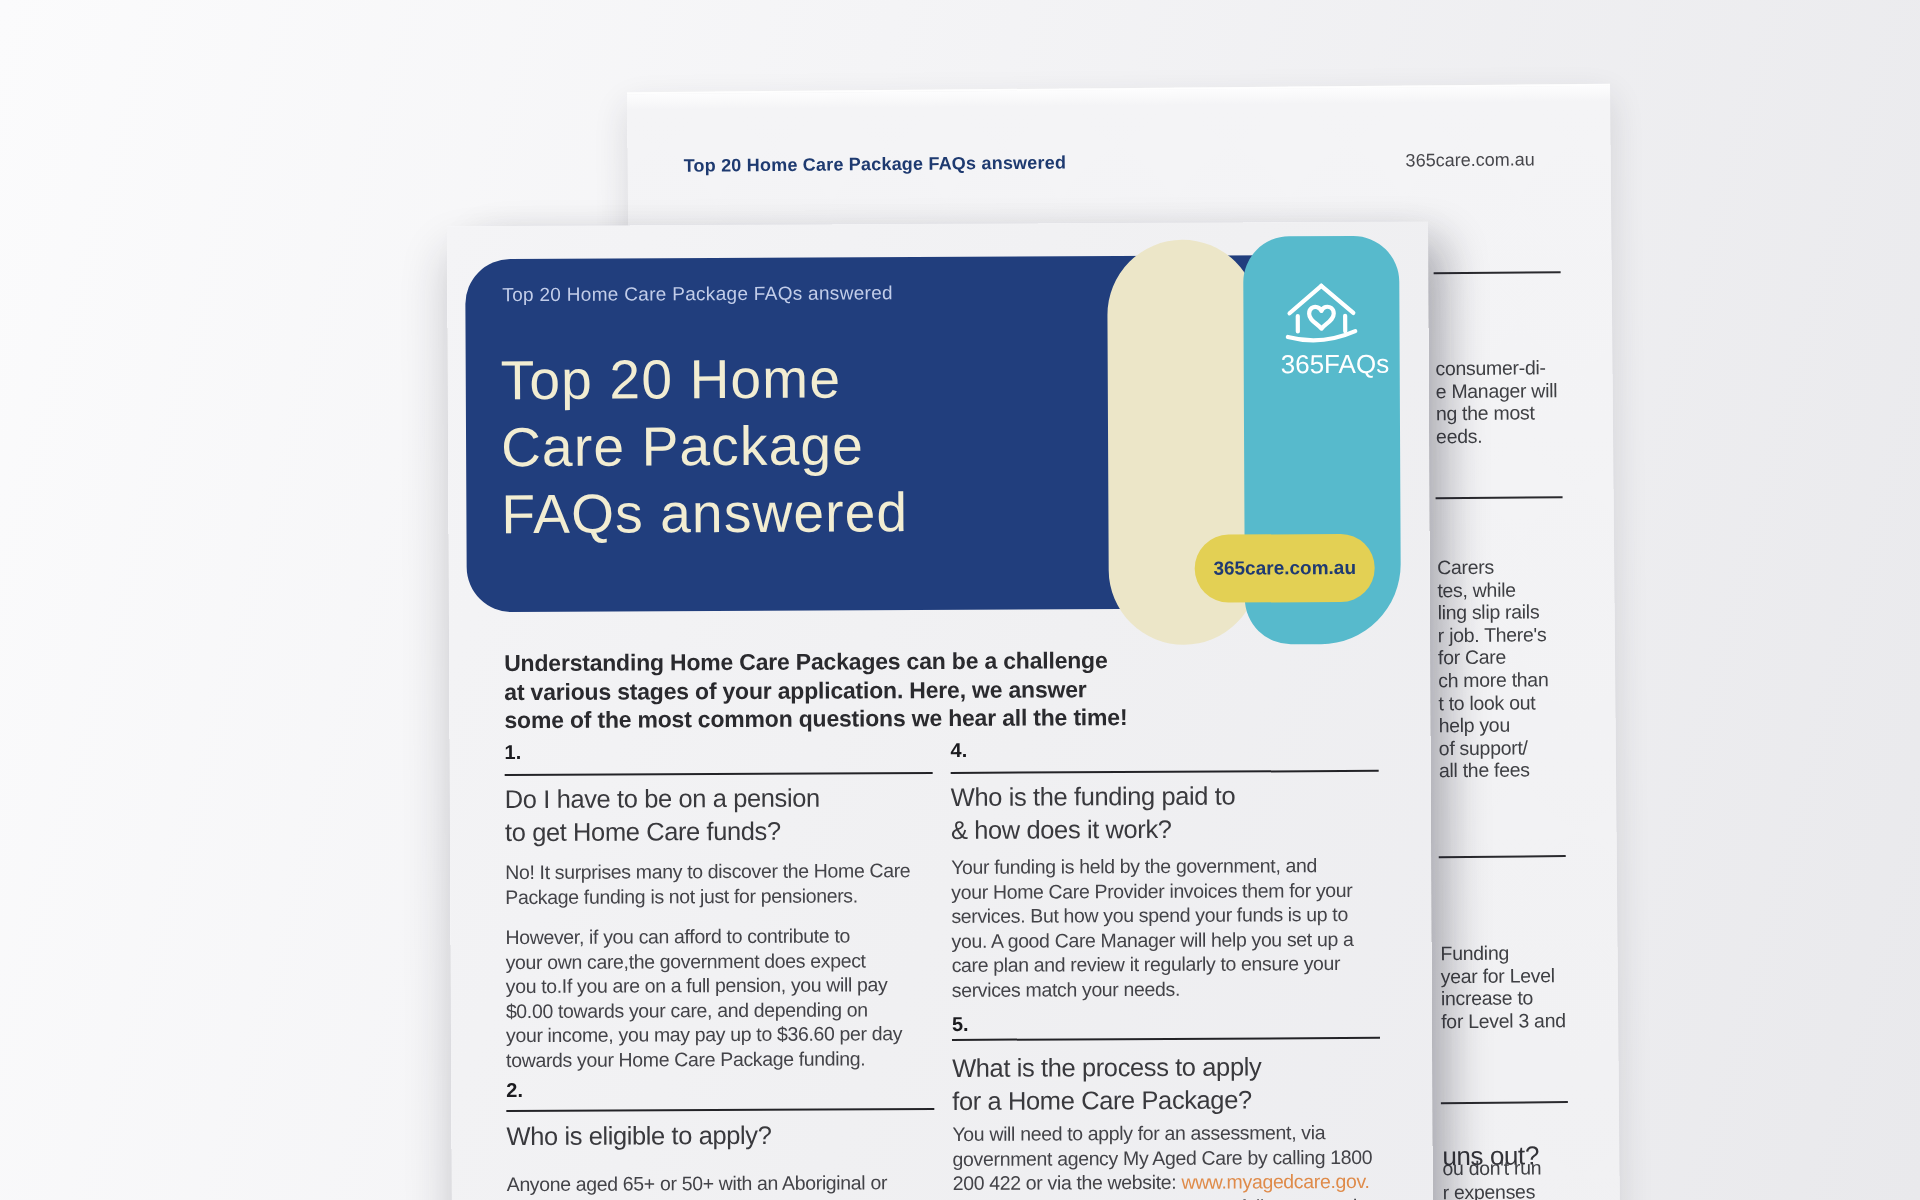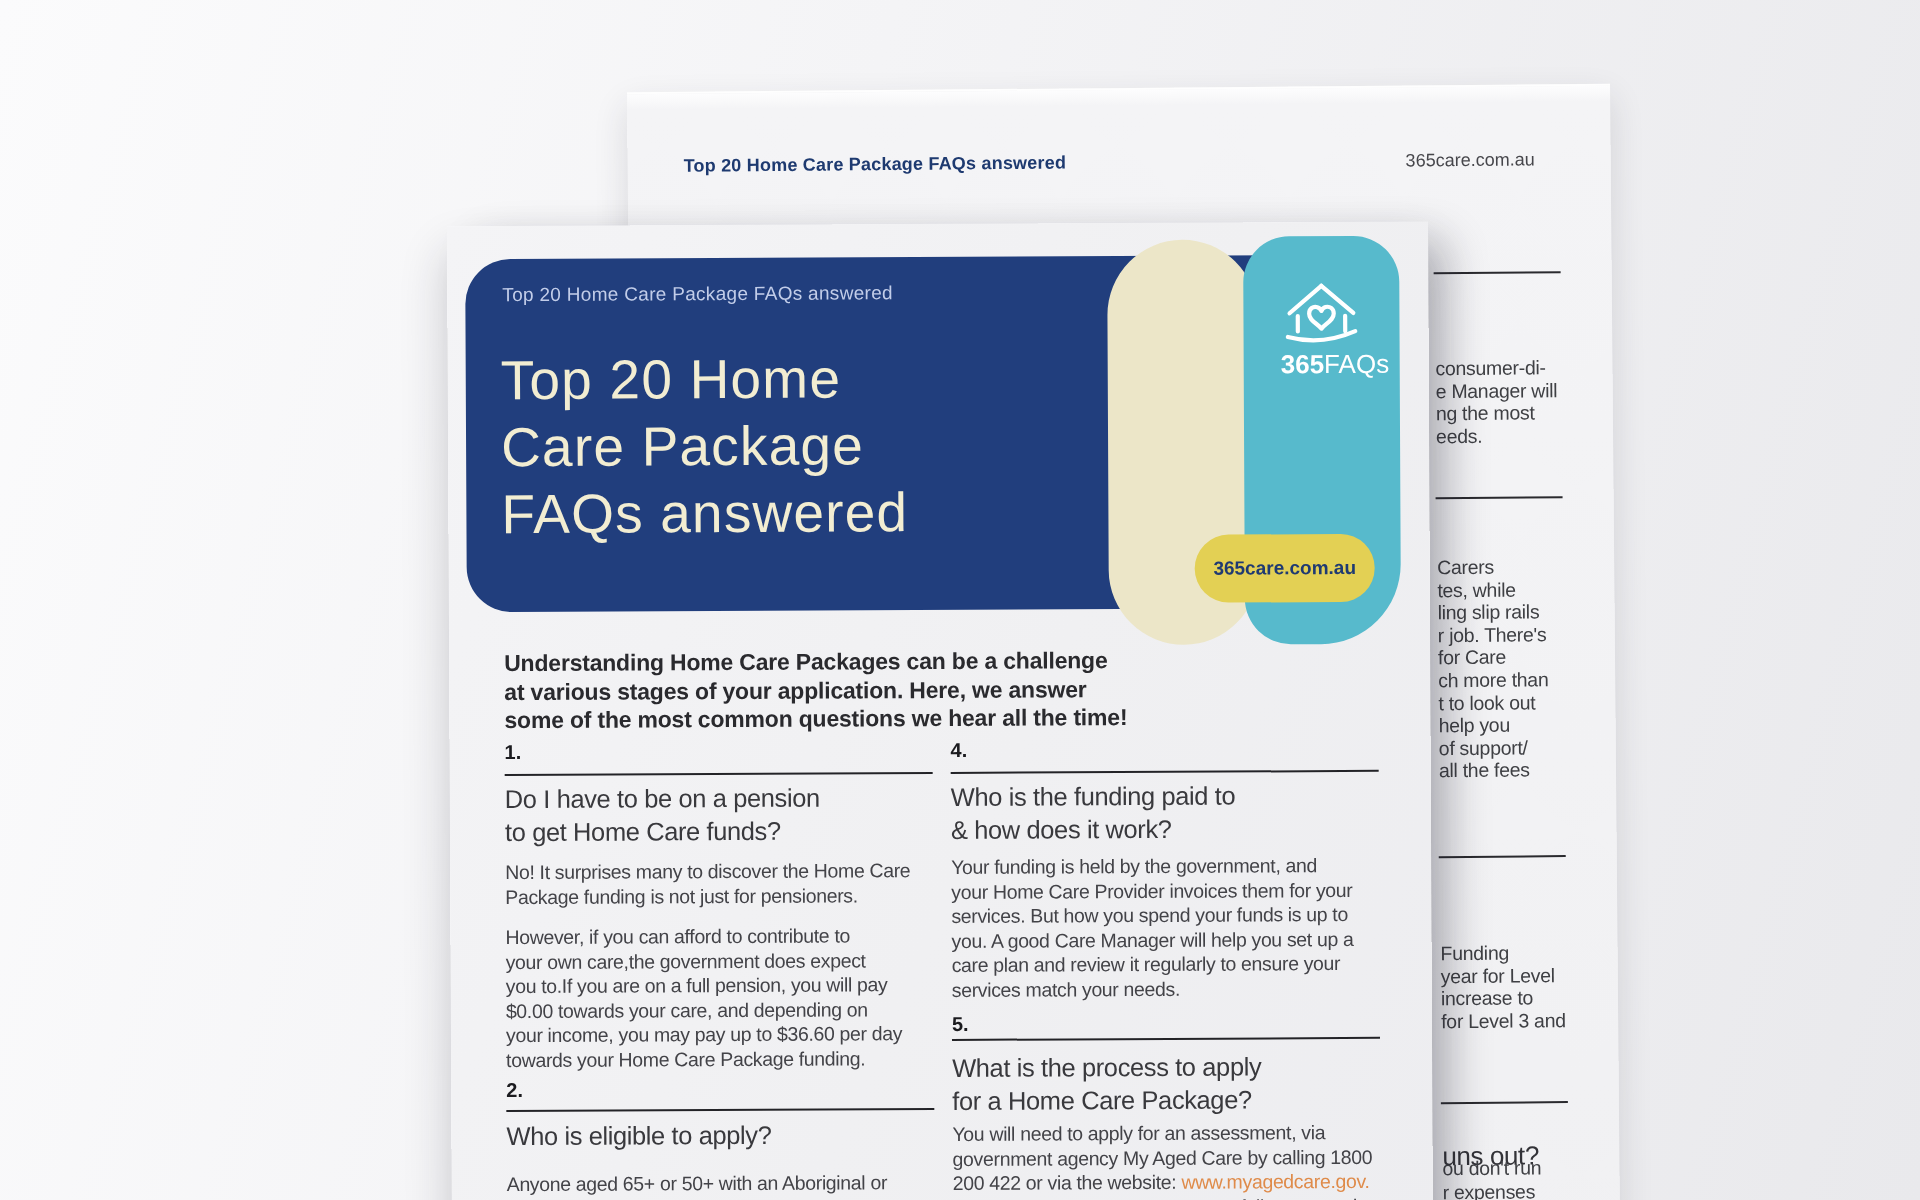--- a/index.html
+++ b/index.html
@@ -35,21 +35,21 @@
   
   .blue-block{left:18px;top:33px;width:900px;height:353px;background:#213e7d;border-radius:45px;}
   .cream-capsule{left:660px;top:17px;width:150px;height:405px;background:#ece6c8;border-radius:75px;}
   .teal-capsule{left:796px;top:14px;width:156px;height:408px;background:#57bacc;border-radius:46px 46px 80px 46px;}
   .badge{left:746px;top:312px;width:180px;height:68px;background:#e3d054;border-radius:34px;
          display:flex;align-items:center;justify-content:center;
          font-size:19px;font-weight:bold;color:#1f3a72;letter-spacing:0;}
   .logo{left:833px;top:56px;width:82px;text-align:center;color:#ffffff;}
   .logo svg{display:block;margin:0 auto;}
   .logo-text{font-size:26px;line-height:26px;margin-top:3px;white-space:nowrap;}
-  .logo-text .b{font-weight:bold;}
+  .logo-text .b{font-weight:normal;}
   .eyebrow{left:55px;top:58px;font-size:19px;color:#c2cde9;letter-spacing:.3px;}
   .big-title{left:53px;top:121px;font-size:55px;line-height:67px;color:#f2edd2;letter-spacing:1.2px;}
 
   
   .intro{left:55px;top:423px;font-size:23px;line-height:28.5px;font-weight:bold;color:#2a2a2e;letter-spacing:-.2px;}
   .col-l{left:55px;width:430px;}
   .col-r{left:501px;width:432px;}
   .num{font-size:20px;font-weight:bold;color:#1b1b1f;}
   .rule{border-top:2px solid #232327;width:428px;}
   .q{font-size:25.5px;line-height:32.5px;color:#39393d;letter-spacing:-.4px;}

